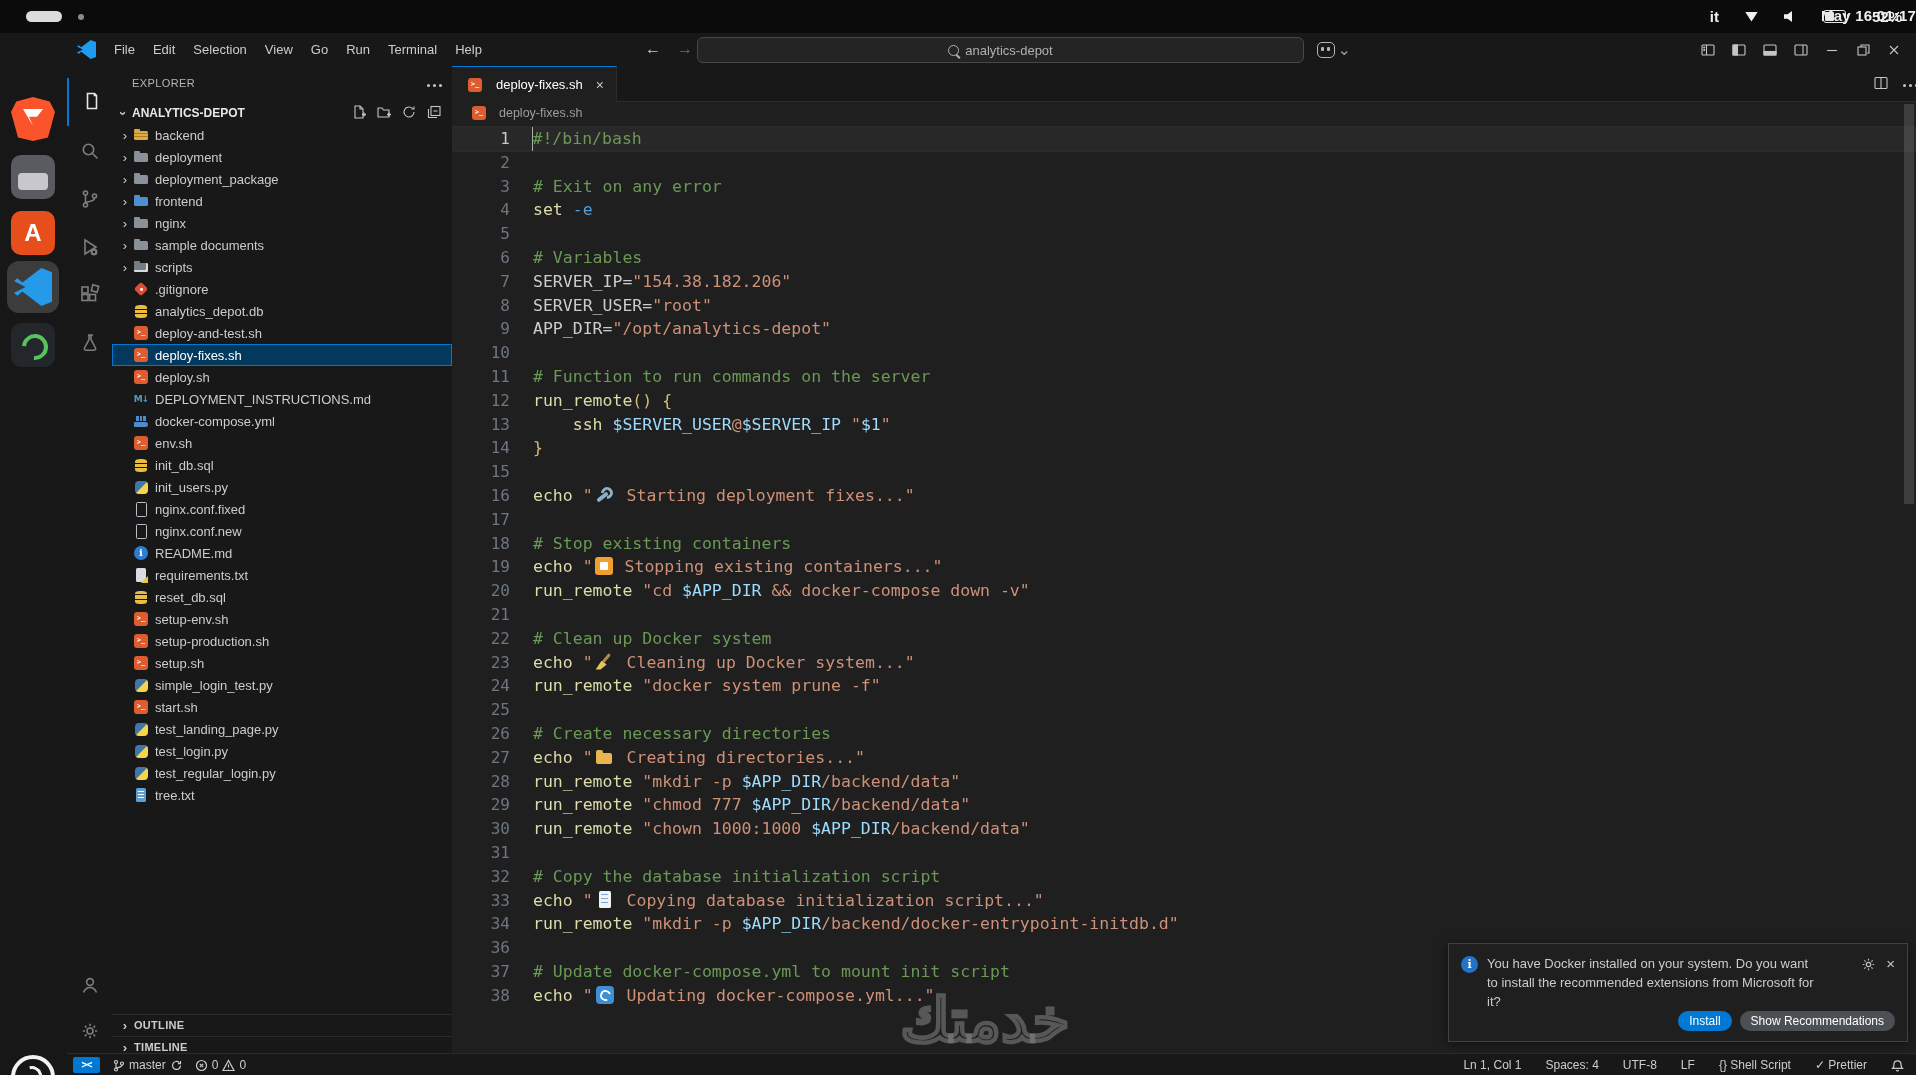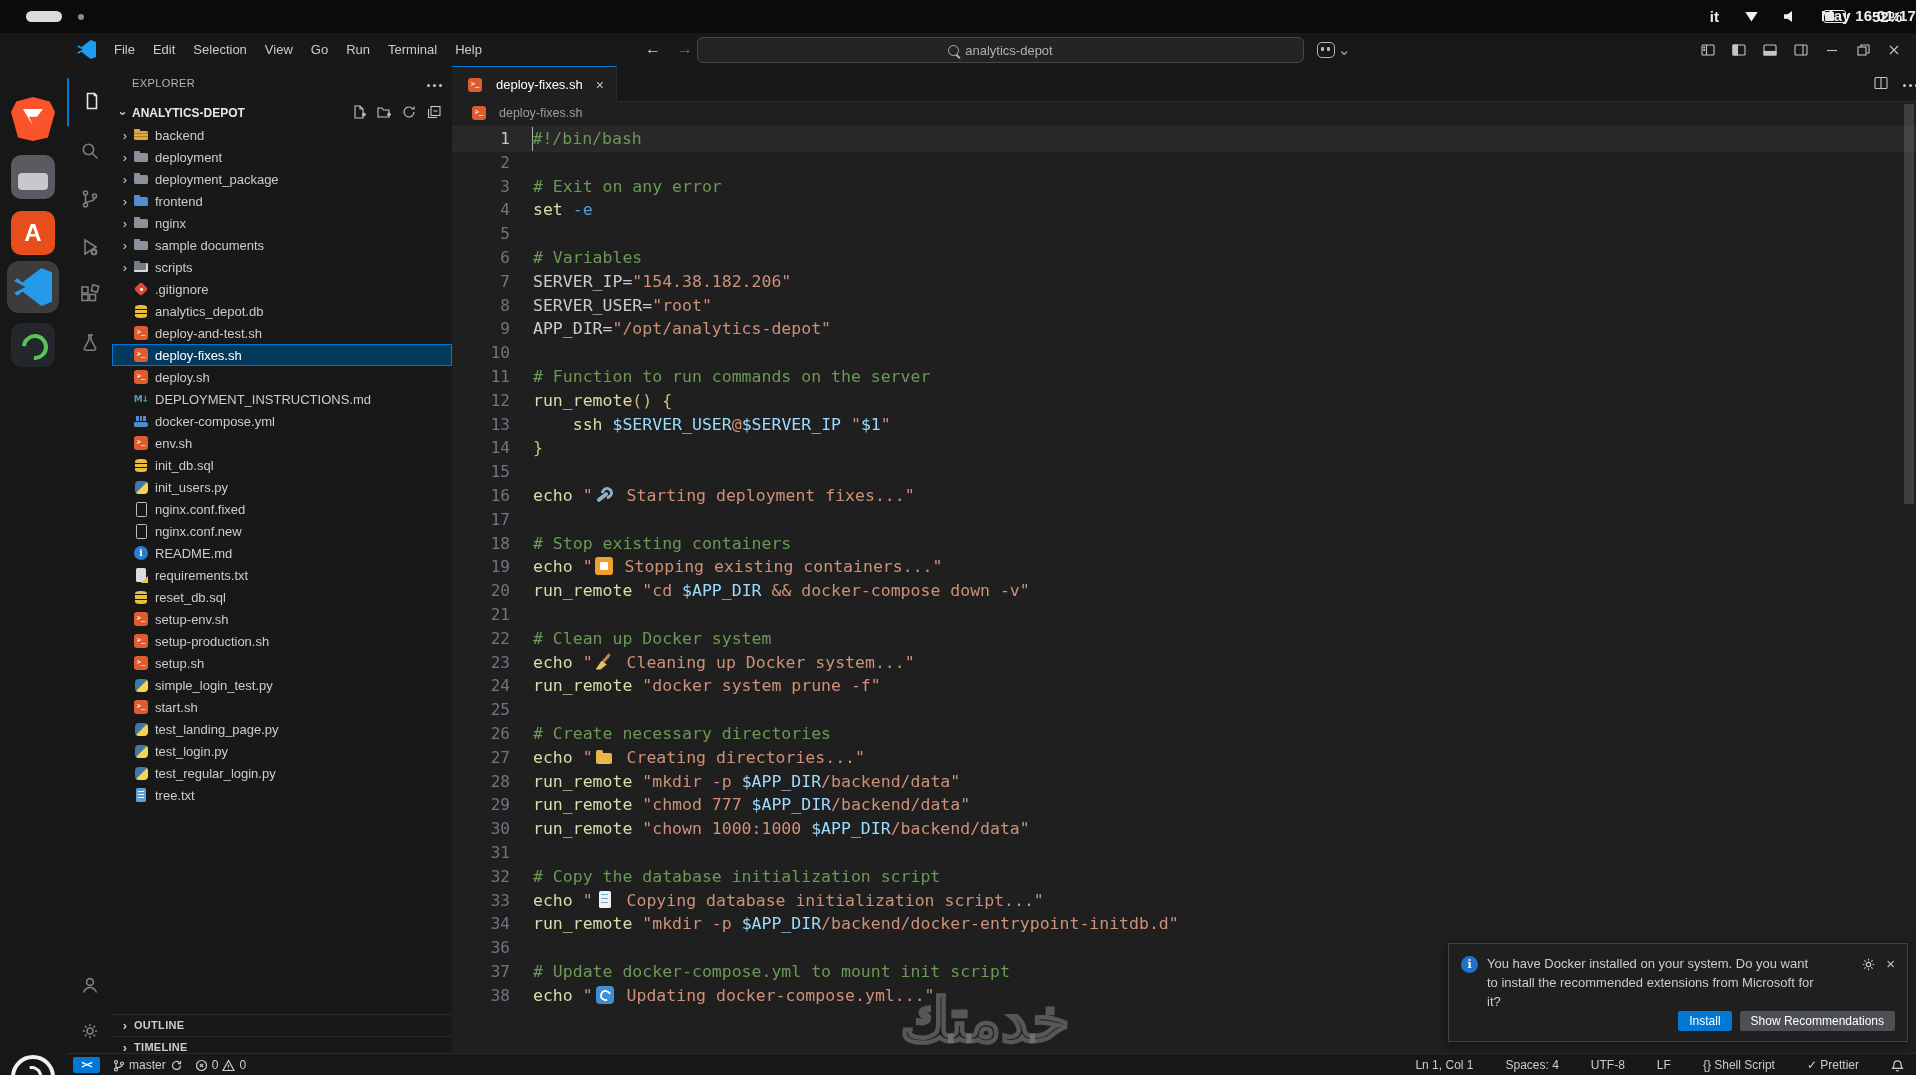--- a/index.html
+++ b/index.html
@@ -148,32 +148,32 @@
   
   #toast{position:absolute;left:1448px;top:943px;width:458px;height:97px;background:#1f1f1f;border:1px solid #414141;
     box-shadow:0 2px 10px rgba(0,0,0,.5);z-index:40;color:#cccccc;}
   #toast .row{display:flex;padding:11px 12px 0 12px;gap:9px;}
   #toast .info{flex:none;width:17px;height:17px;background:#2472c8;border-radius:50%;color:#fff;font:700 11px/17px "DejaVu Serif",serif;text-align:center;margin-top:1px;}
   #toast .msg{font-size:13px;line-height:1.45;width:330px;}
   #toast .t-acts{margin-left:auto;display:flex;gap:10px;align-items:flex-start;padding-top:2px;}
   #toast .t-acts svg{stroke:#c5c5c5;fill:none;stroke-width:1.2;}
   #toast .t-x{color:#c5c5c5;font-size:15px;line-height:14px;}
   #toast .btns{position:absolute;right:12px;bottom:10px;display:flex;gap:8px;}
-  .btn{font-size:12px;padding:3px 11px;border-radius:2px;color:#fff;}
+  .btn{font-size:12px;padding:3px 11px;border-radius:10px;color:#fff;}
   .btn.primary{background:#0078d4;}
   .btn.secondary{background:#4c4f54;}
 
   
   #statusbar{position:absolute;left:67px;top:1053px;width:1849px;height:22px;background:#181818;border-top:1px solid #2b2b2b;
     color:#cccccc;font-size:12px;display:flex;align-items:center;z-index:50;}
   #sb-left{display:flex;align-items:center;gap:12px;padding-left:6px;}
   #remote{background:#0078d4;color:#fff;border-radius:2px;width:27px;height:16px;font:700 10px/16px "DejaVu Sans Mono",monospace;text-align:center;letter-spacing:-1px;}
   .sb-item{display:flex;align-items:center;gap:4px;}
   .sb-item svg{stroke:#cccccc;fill:none;stroke-width:1.2;}
-  #sb-right{margin-left:auto;display:flex;align-items:center;gap:32px;padding-right:12px;}
+  #sb-right{margin-left:auto;display:flex;align-items:center;gap:24px;padding-right:12px;}
 </style>
 </head>
 <body>
 
 <div id="topbar">
   <div id="activities"></div>
   <div id="ws-dot"></div>
   <div id="clock">May 16  01:17</div>
   <div id="tray">
     <span>it</span>

